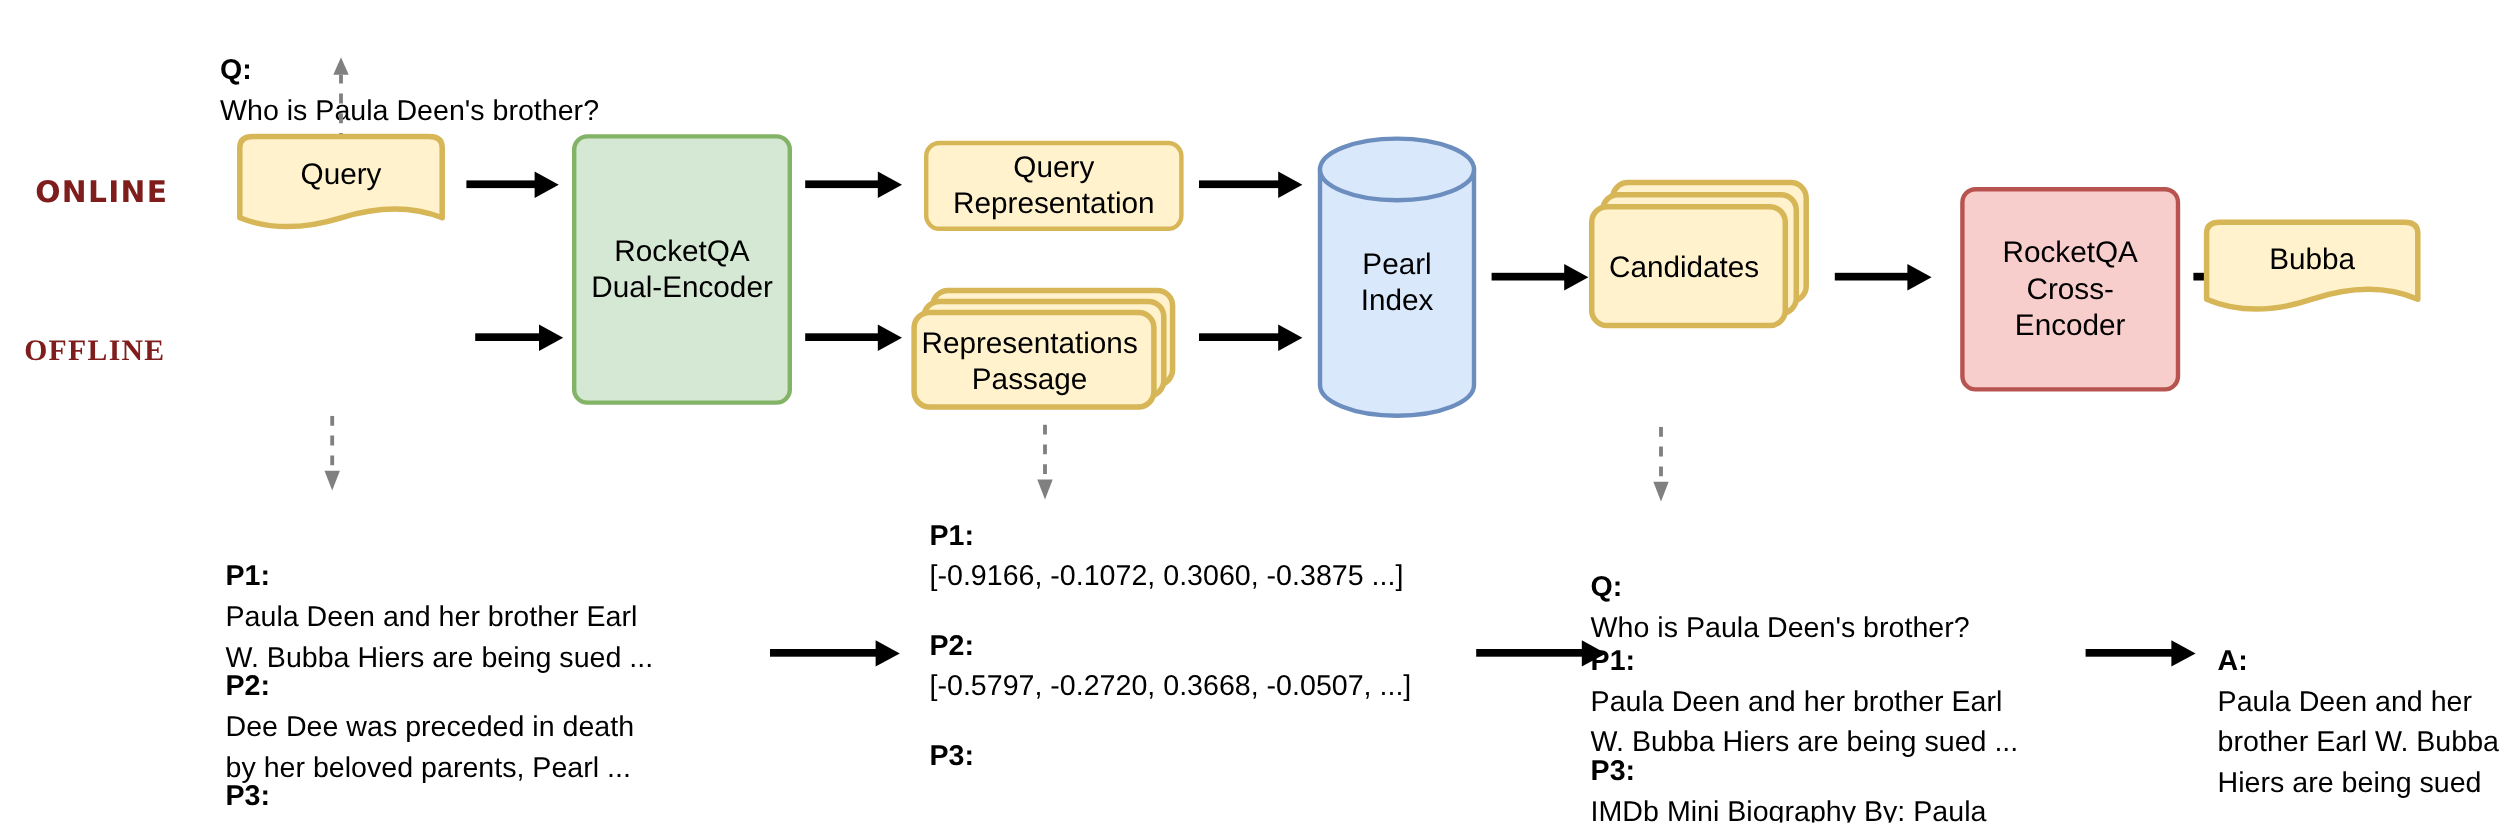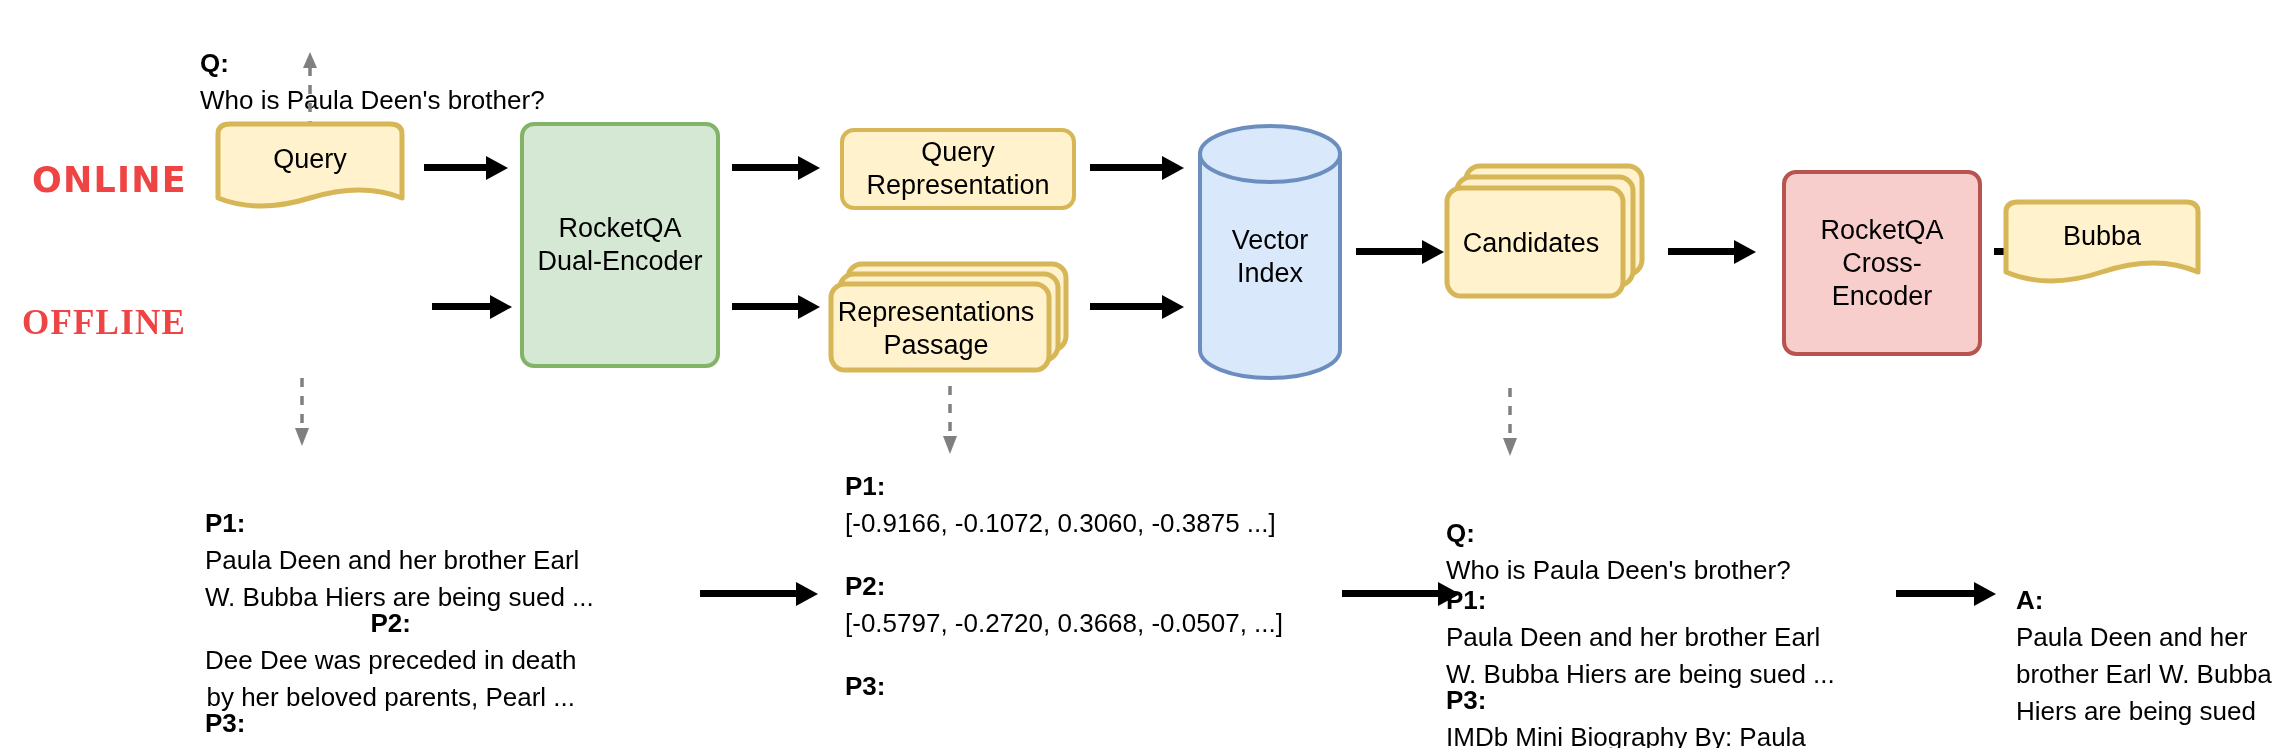--- a/index.html
+++ b/index.html
@@ -13,23 +13,23 @@
     width: 2280px;
     height: 748px;
     background: #ffffff;
     overflow: hidden;
   }
   .abs { position: absolute; }
 
   
   .stage-label {
     font-weight: bold;
-    font-size: 35px;
+    font-size: 27px;
     letter-spacing: 1.2px;
-    color: #ef4444;
+    color: #7f1d1d;
     font-family: "DejaVu Sans", sans-serif;
     white-space: nowrap;
   }
 
   
   .node-text {
     position: absolute;
     left: 0; right: 0; top: 50%;
     transform: translateY(-50%);
     text-align: center;
@@ -176,21 +176,21 @@
       <path d="M20 68 L13 50 L27 50 Z" fill="#808080"></path>
     </svg>
   </div>
 
   <div class="abs" style="left:1196px; top:122px; width:148px; height:260px;">
     <svg class="shape-svg" width="148" height="260" viewBox="0 0 148 260">
       <path d="M4 32 L4 228 A70 28 0 0 0 144 228 L144 32 Z" fill="#dae8fc" stroke="#6c8ebf" stroke-width="4"></path>
       <ellipse cx="74" cy="32" rx="70" ry="28" fill="#dae8fc" stroke="#6c8ebf" stroke-width="4"></ellipse>
     </svg>
     <div class="node-text" style="top:52%;">
-      <span>Vector</span>
+      <span>Pearl</span>
       <span>Index</span>
     </div>
   </div>
 
   <div class="abs" style="left:1356px; top:240px; width:110px; height:24px;">
     <div class="arrow-line" style="left:0; top:8px; width:70px;"></div>
     <div class="arrow-head" style="left:66px; top:0;"></div>
   </div>
 
   <div class="abs" style="left:1438px; top:160px; width:216px; height:148px;">
@@ -236,21 +236,21 @@
     <div class="node-text" style="top:42%;">
       <span>Bubba</span>
     </div>
   </div>
 
   <div class="txt-block" style="left:205px; top:468px;">
     <b>P1:</b>
     <span>Paula Deen and her brother Earl
 W. Bubba Hiers are being sued ...</span>
   </div>
-  <div class="txt-block" style="left:205px; top:568px;text-align:center;">
+  <div class="txt-block" style="left:205px; top:568px;">
     <b>P2:</b>
     <span>Dee Dee was preceded in death
 by her beloved parents, Pearl ...</span>
   </div>
   <div class="txt-block" style="left:205px; top:668px;">
     <b>P3:</b>
     <span>IMDb Mini Biography By: Paula
 Plantier. Julianne is the fifth and ...</span>
   </div>
 

